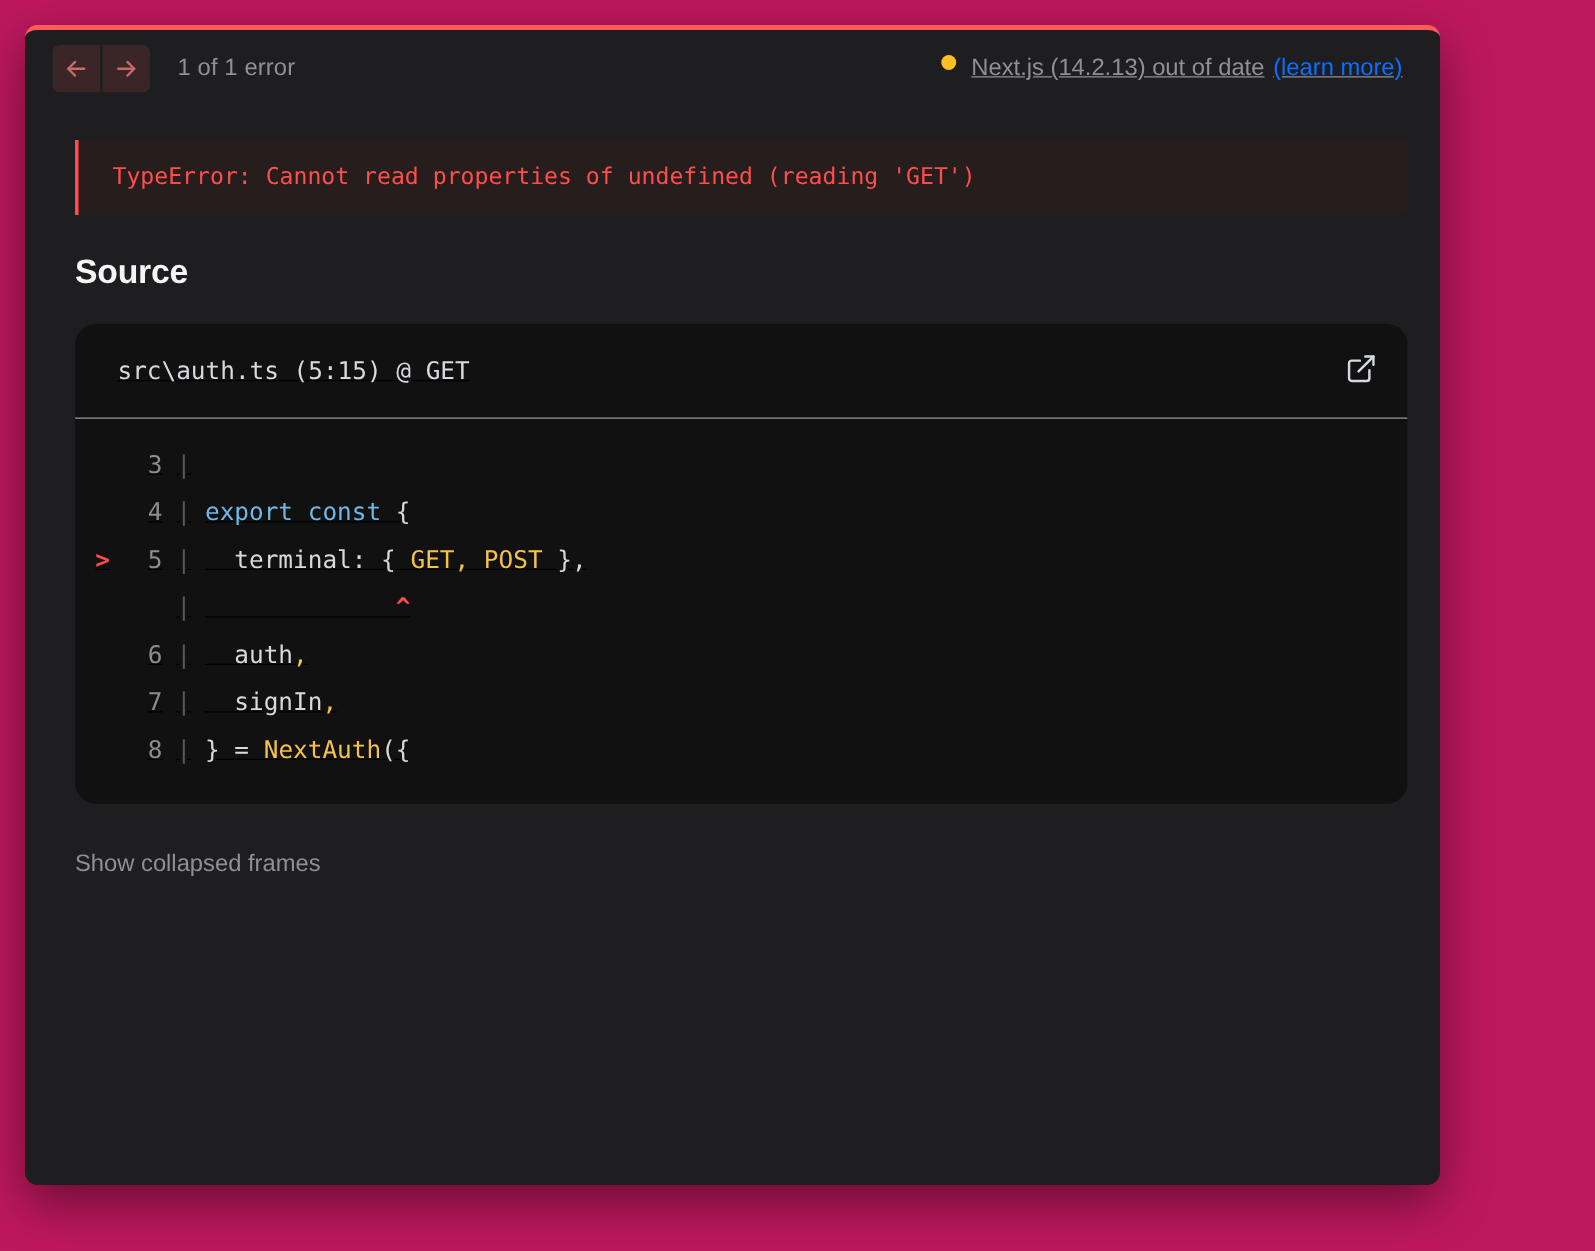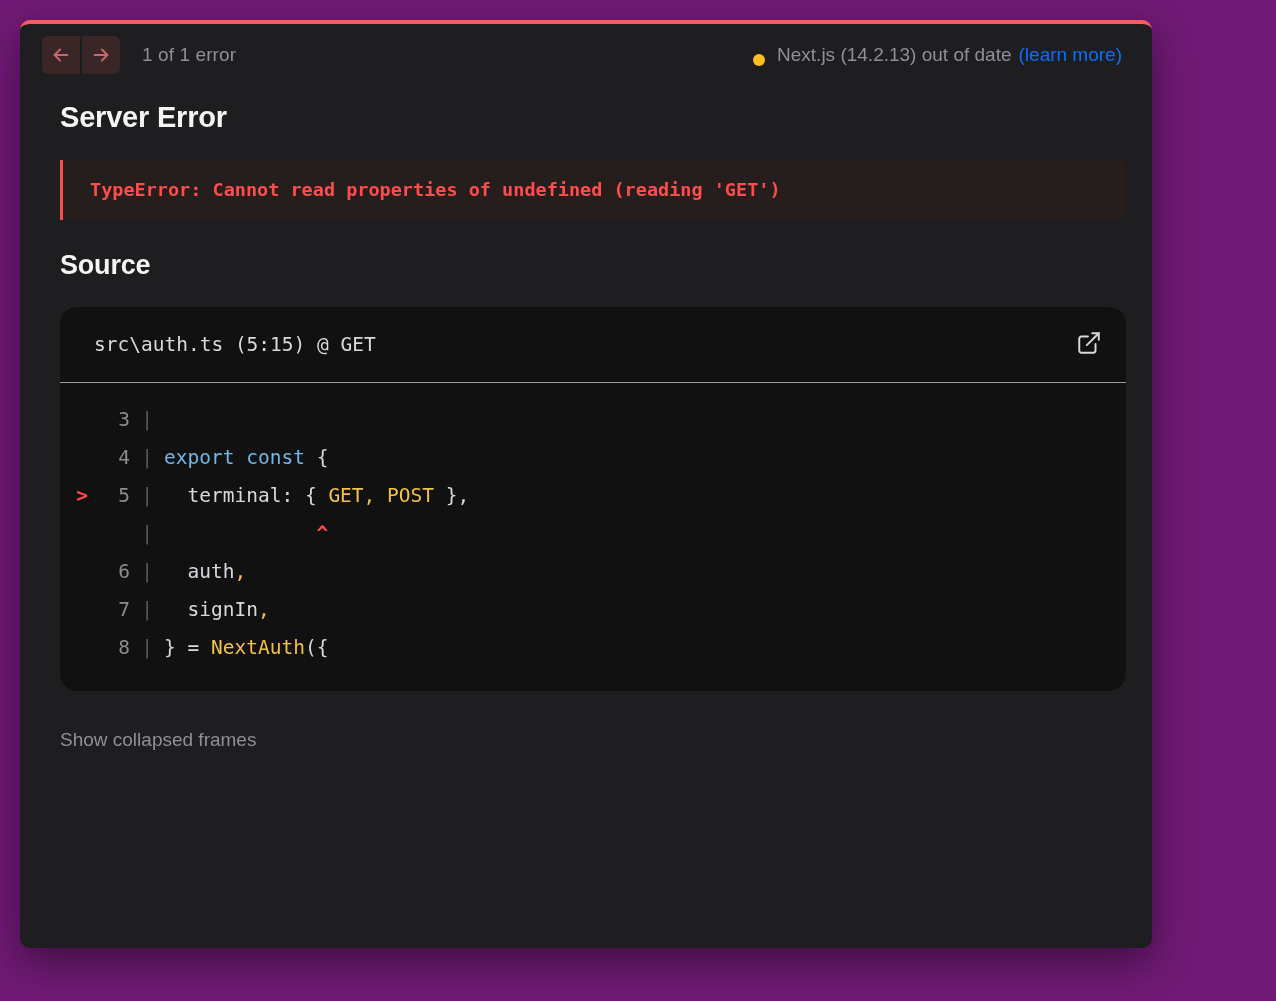--- a/index.html
+++ b/index.html
@@ -6,21 +6,21 @@
   html, body {
     margin: 0; padding: 0;
     width: 1276px; height: 1001px;
     background: #2b2c2f;
     font-family: "Liberation Sans", sans-serif;
     overflow: hidden;
   }
   .page {
     position: relative;
     width: 1276px; height: 1001px;
-    background: #701a75;
+    background: #be185d;
   }
 
   
   .dialog {
     position: absolute;
     left: 20px; top: 20px;
     width: 1132px; height: 928px;
     background: #1e1e20;
     border-radius: 10px;
     border-top: 4px solid #fa5c5c;
@@ -52,23 +52,24 @@
   }
   .nav-btn + .nav-btn { margin-left: 2px; }
   .nav-btn svg { display: block; }
   .err-count {
     color: #8e9094;
     font-size: 19px;
     letter-spacing: .1px;
   }
   .ver-block {
     margin-left: auto;
-    display: flex; align-items: flex-end;
+    display: flex; align-items: flex-start;
     font-size: 19px;
     color: #8e9094;
+    text-decoration: underline;
   }
   .ver-dot {
     width: 12px; height: 12px;
     border-radius: 50%;
     background: #fbbf24;
     margin-right: 12px;
     flex: none;
   }
   .ver-text { white-space: nowrap; }
   .ver-link {
@@ -100,36 +101,37 @@
     margin-top: 26px;
     background: #261d1d;
     border-left: 3px solid #ff4b4b;
     padding: 19px 0 20px 27px;
     border-radius: 0 3px 3px 0;
   }
   .err-box .err-msg {
     font-family: "DejaVu Sans Mono", "Liberation Mono", monospace;
     font-size: 18.5px;
     color: #ff4d4d;
-    font-weight: bold;
+    font-weight: normal;
     white-space: pre;
   }
 
   .desc {
     margin-top: 31px;
     font-size: 19px;
     color: #a9abaf;
   }
 
   
   .code-card {
     margin-top: 26px;
     background: #111111;
     border-radius: 17px;
     overflow: hidden;
+    text-decoration: underline;
   }
   .code-head {
     height: 76px;
     display: flex; align-items: center;
     padding: 0 20px 0 34px;
     border-bottom: 1px solid #9b9b9b;
   }
   .code-file {
     font-family: "DejaVu Sans Mono", "Liberation Mono", monospace;
     font-size: 19.5px;
@@ -213,21 +215,20 @@
       <div class="err-count">1 of 1 error</div>
 
       <div class="ver-block">
         <span class="ver-dot"></span>
         <span class="ver-text">Next.js (14.2.13) out of date</span>
         <a class="ver-link" href="#">(learn more)</a>
       </div>
     </div>
 
     <div class="body">
-      <h1 class="title">Server Error</h1>
 
       <div class="err-box">
         <div class="err-msg">TypeError: Cannot read properties of undefined (reading 'GET')</div>
       </div>
 
 
       <h2 class="section">Source</h2>
 
       <div class="code-card">
         <div class="code-head">

